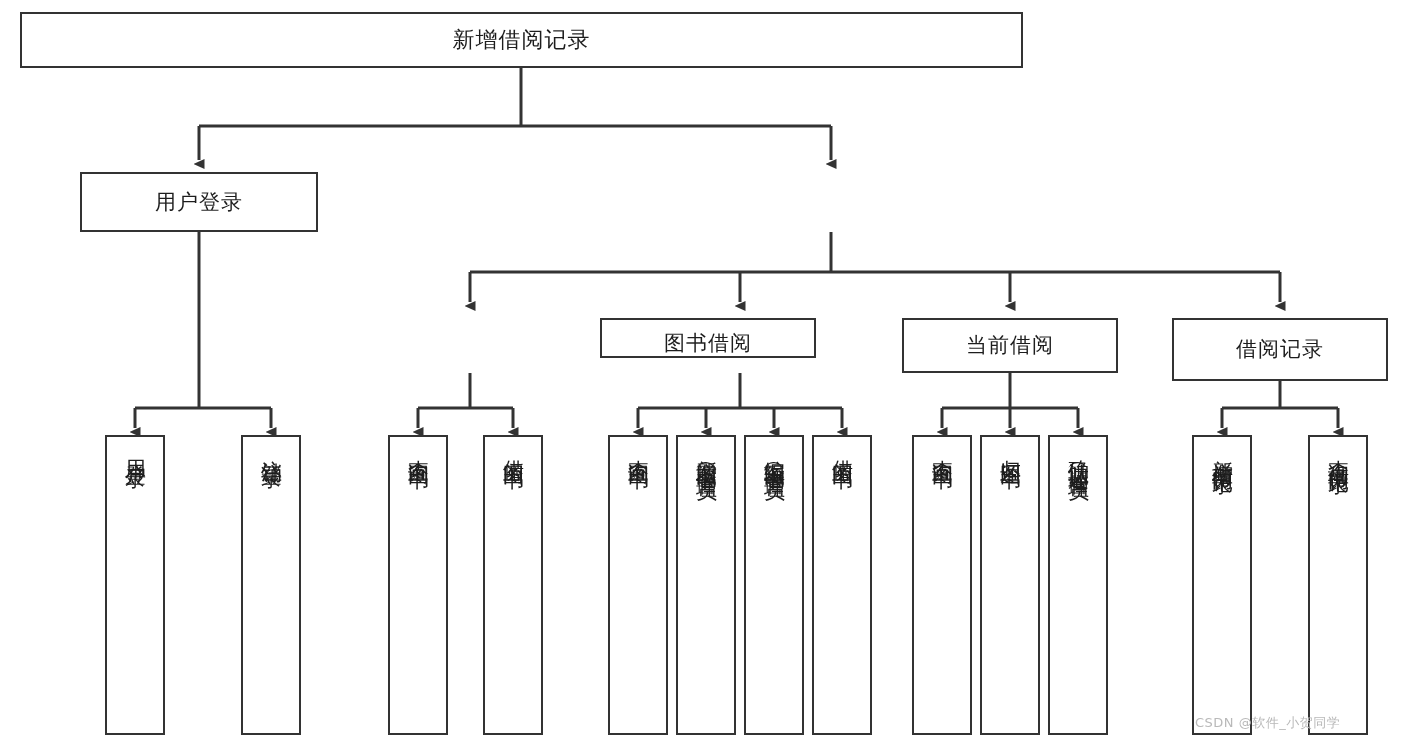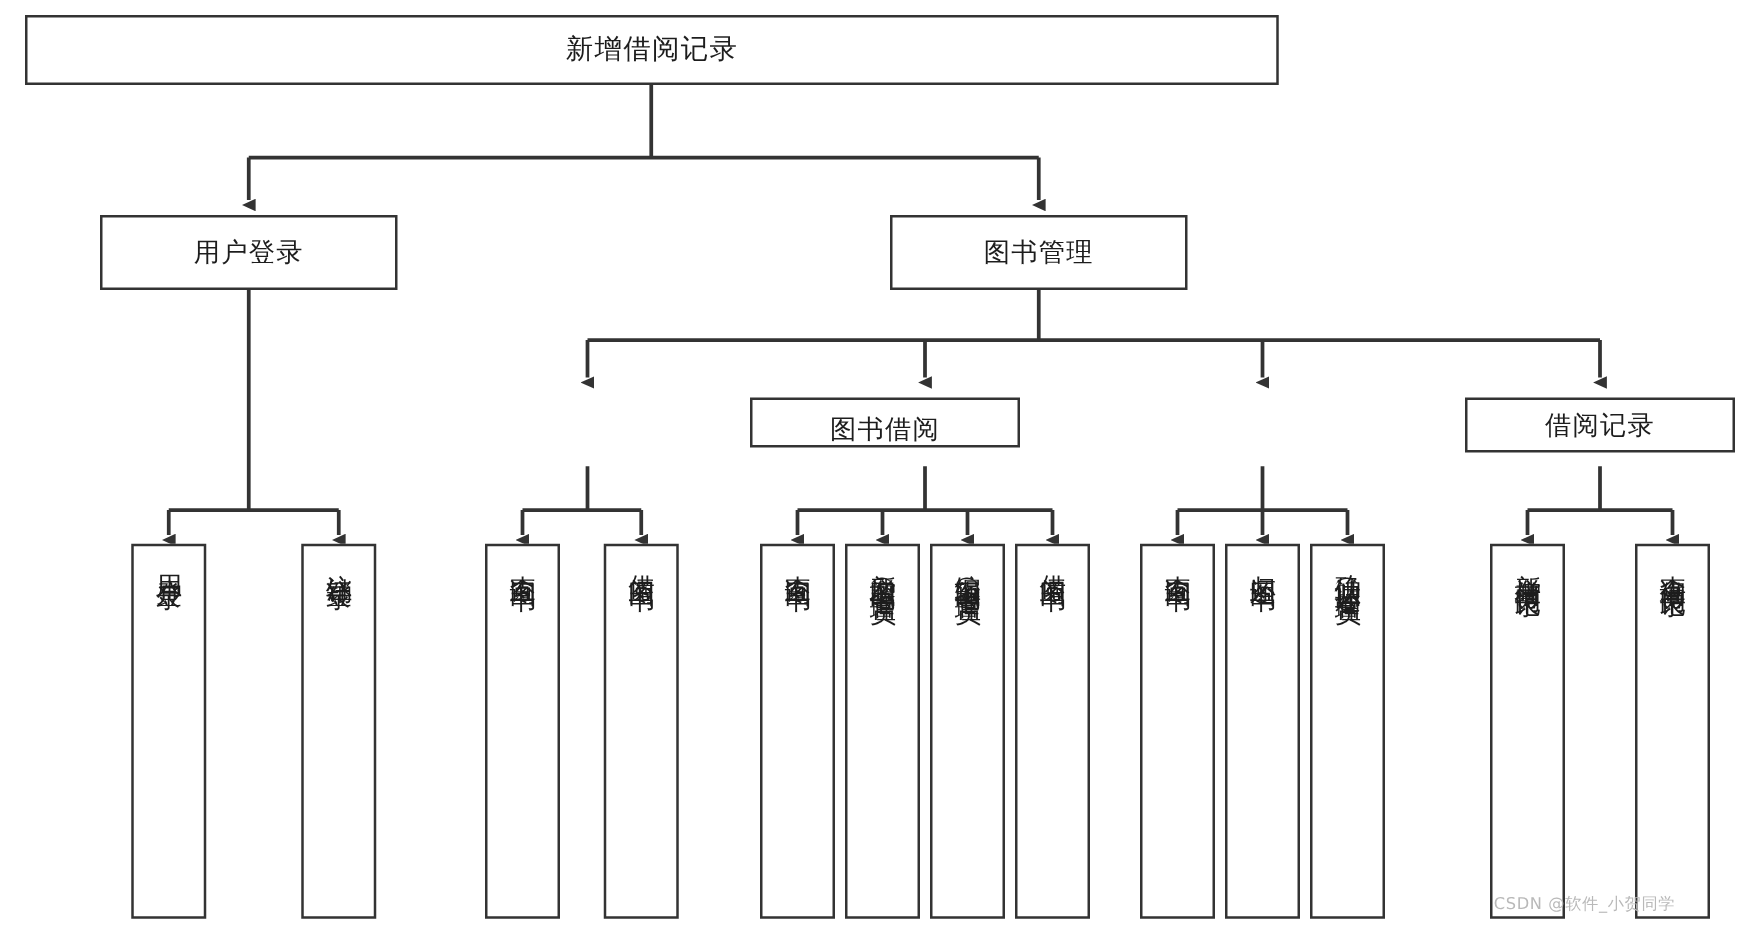--- a/index.html
+++ b/index.html
@@ -133,28 +133,28 @@
     </g>
   </svg>
 
   <div class="node root" style="left:20px;top:12px;width:1003px;height:56px;">
     <span class="label">新增借阅记录</span>
   </div>
 
   <div class="node" style="left:80px;top:172px;width:238px;height:60px;">
     <span class="label">用户登录</span>
   </div>
-  <div class="node" style="left:712px;top:172px;width:238px;height:60px;">
-    <span class="label">图书管理</span>
-  </div>
 
   <div class="node" style="left:600px;top:318px;width:216px;height:40px;align-items:flex-end;">
     <span class="label">图书借阅</span>
   </div>
-  <div class="node" style="left:1172px;top:318px;width:216px;height:44px;">
+  <div class="node" style="left:902px;top:318px;width:216px;height:55px;">
+    <span class="label">当前借阅</span>
+  </div>
+  <div class="node" style="left:1172px;top:318px;width:216px;height:63px;">
     <span class="label">借阅记录</span>
   </div>
 
   <div class="node vert" style="left:105px;top:435px;width:60px;height:300px;">
     <span class="label">用户登录</span>
   </div>
   <div class="node vert" style="left:241px;top:435px;width:60px;height:300px;">
     <span class="label">注销登录</span>
   </div>
 

